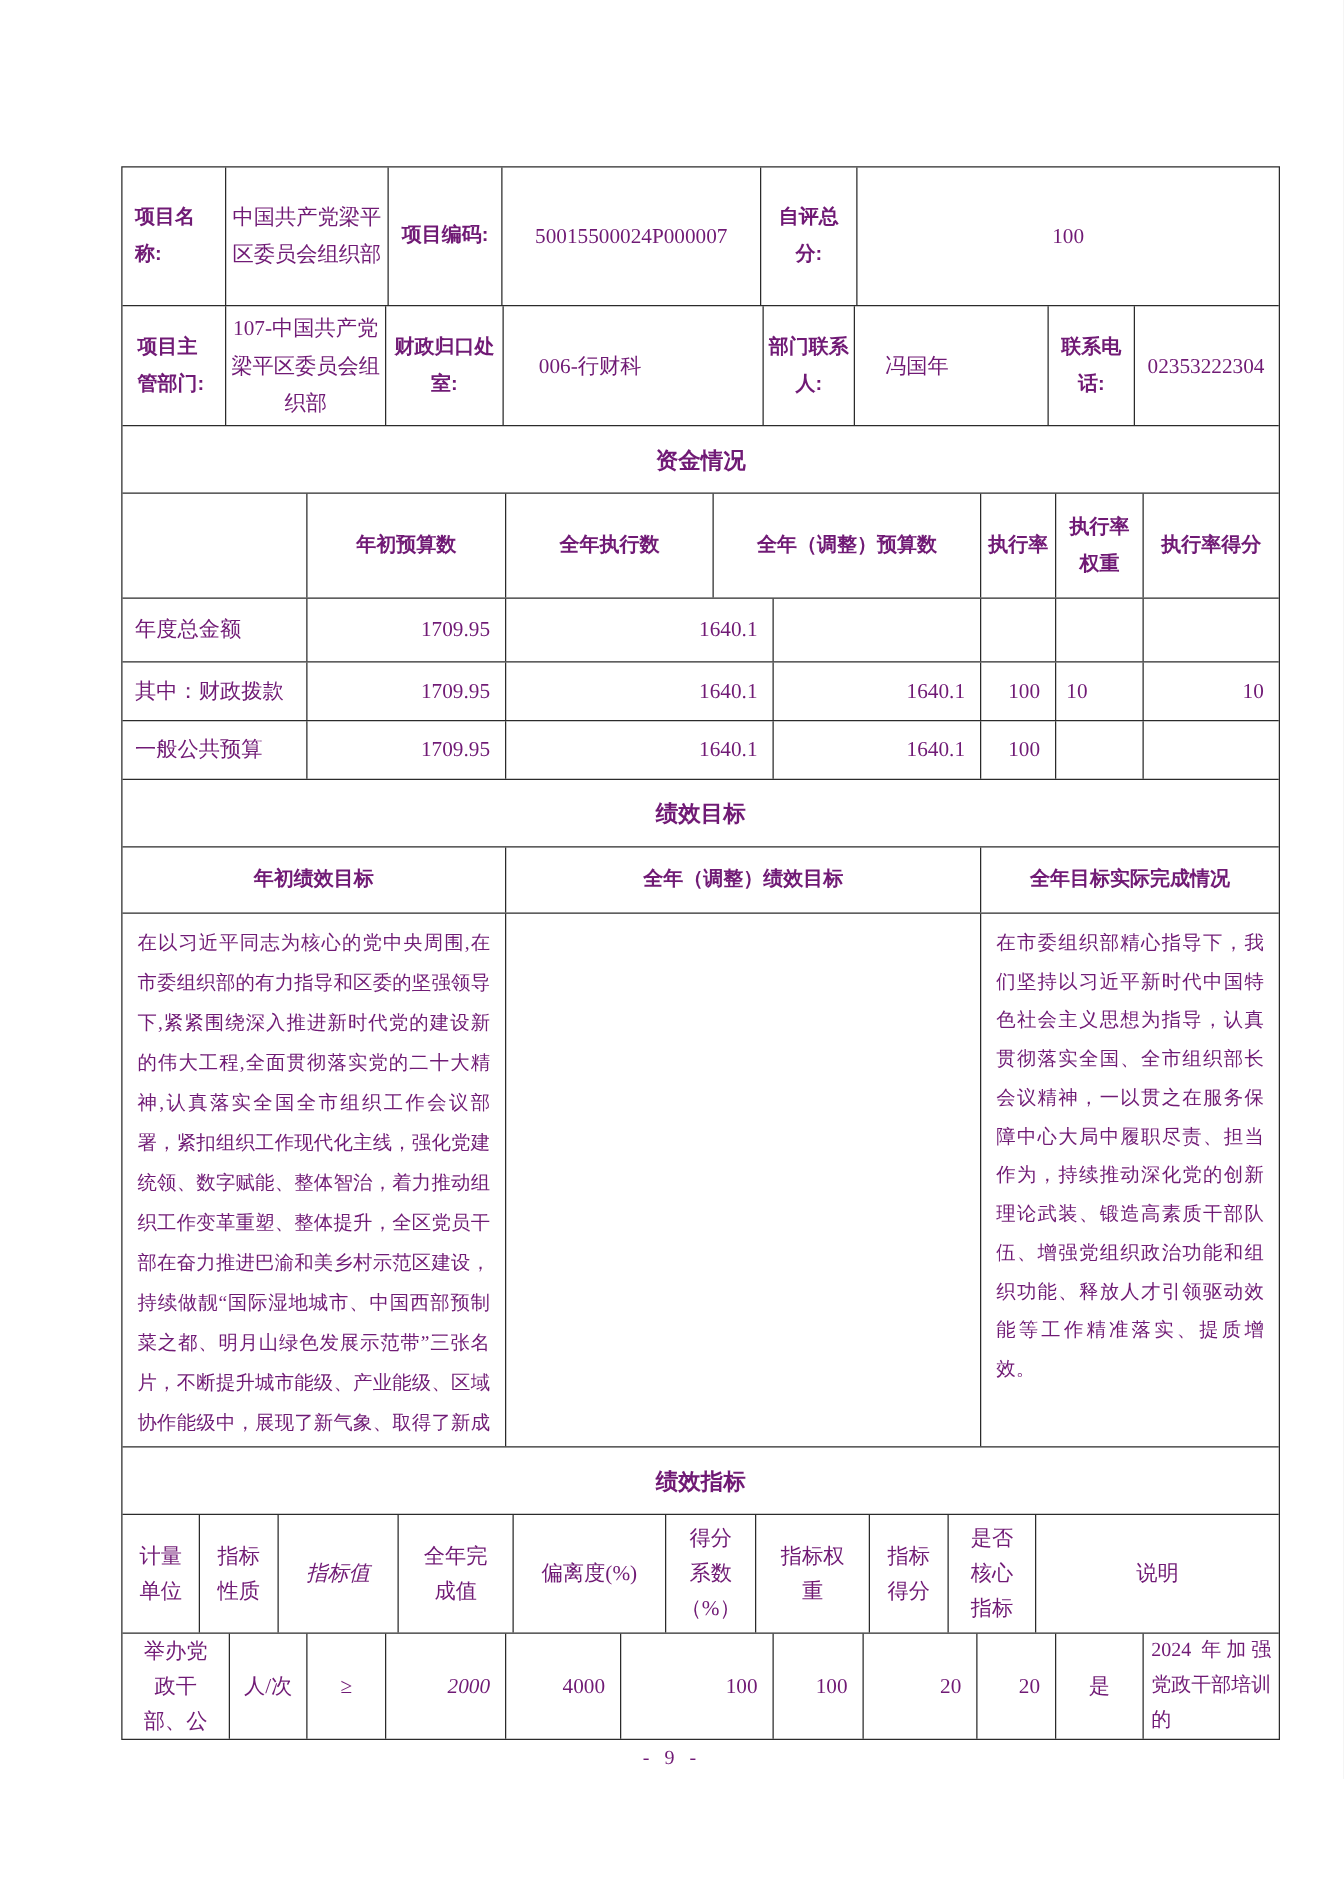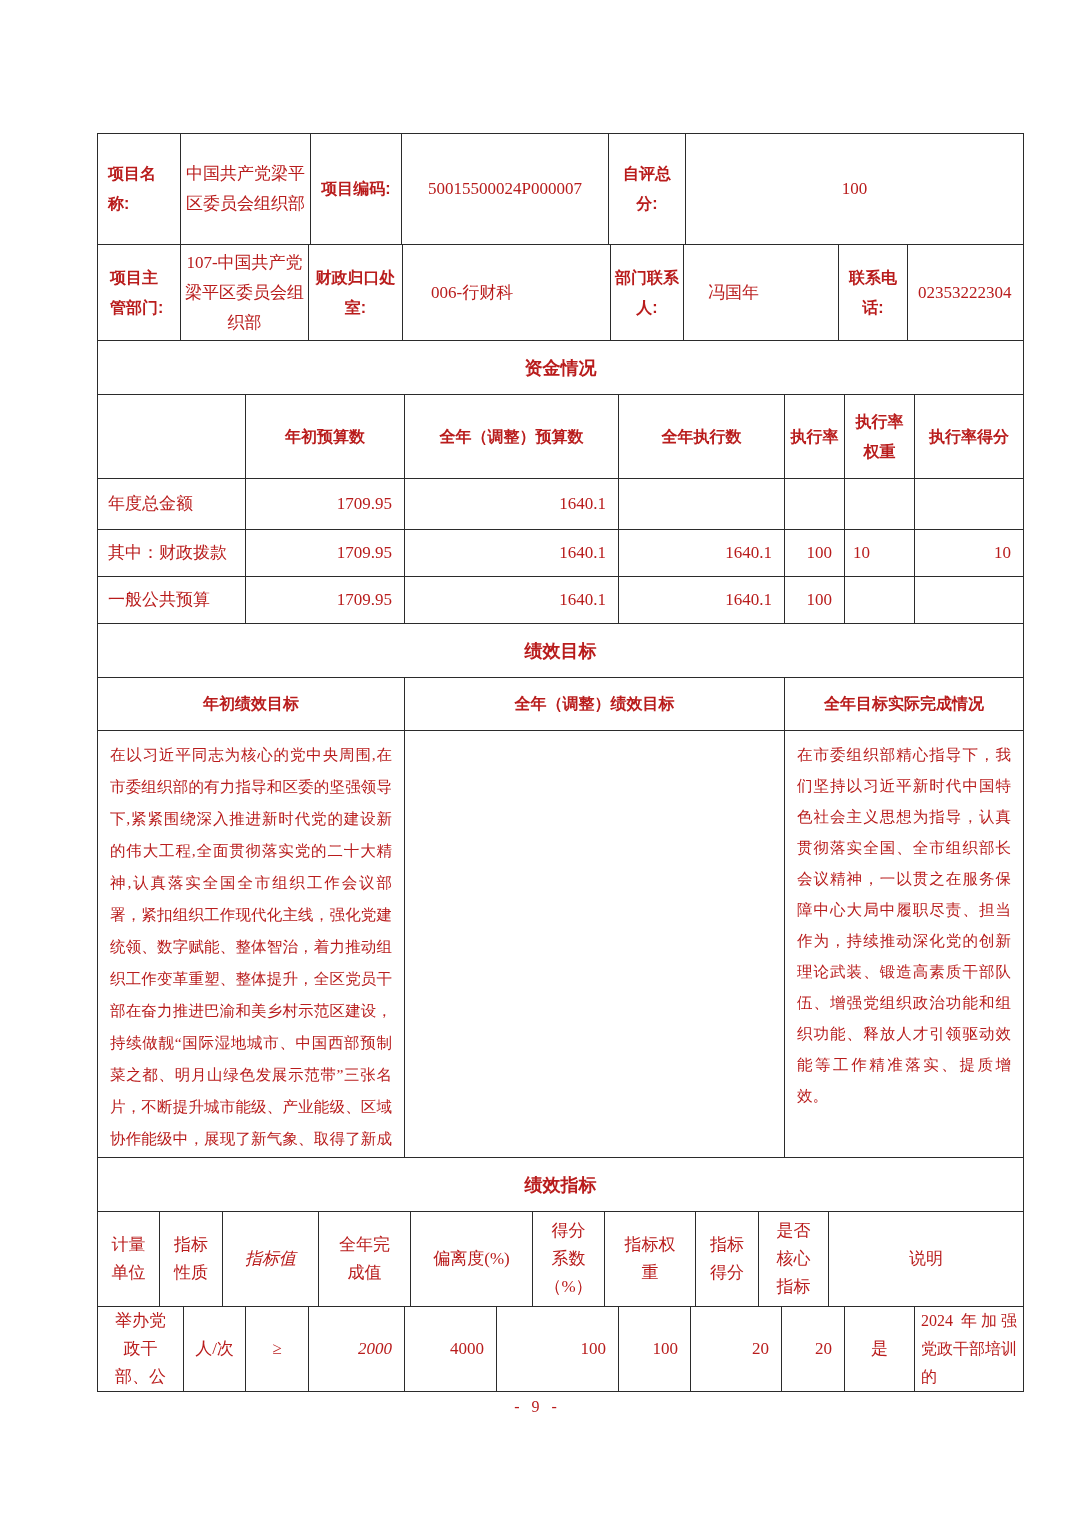--- a/index.html
+++ b/index.html
@@ -1,18 +1,18 @@
 <!DOCTYPE html>
 <html><head>
 <meta charset="utf-8">
 <style>
   html,body{margin:0;padding:0;background:#e8e8e8;}
   .page{
     width:1075px;height:1520px;position:relative;background:#ffffff;
-    font-family:"Liberation Serif","DejaVu Serif",serif;color:#b91c1c;
+    font-family:"Liberation Serif","DejaVu Serif",serif;color:#701a75;
     overflow:hidden;margin:0 auto;
   }
   .content{position:absolute;left:97px;top:133px;width:927px;}
   .tbl{border:1px solid #2b2b2b;}
   .row{display:flex;border-bottom:1px solid #2b2b2b;}
   .row:last-child{border-bottom:none;}
   .cell{
     border-right:1px solid #2b2b2b;box-sizing:border-box;flex:0 0 auto;
     display:flex;align-items:center;justify-content:center;
     text-align:center;padding:2px 4px;overflow:hidden;
@@ -92,22 +92,22 @@
         <div class="cell val left padl10">02353222304</div>
       </div>
 
       <div class="row h53">
         <div class="cell sec">资金情况</div>
       </div>
 
       <div class="row h83">
         <div class="cell hdr f1"></div>
         <div class="cell hdr f2">年初预算数</div>
+        <div class="cell hdr f4">全年执行数</div>
         <div class="cell hdr f3">全年（调整）预算数</div>
-        <div class="cell hdr f4">全年执行数</div>
         <div class="cell hdr f5">执行率</div>
         <div class="cell hdr f6">执行率权重</div>
         <div class="cell hdr">执行率得分</div>
       </div>
 
       <div class="row h50">
         <div class="cell val left padl10 f1">年度总金额</div>
         <div class="cell val num f2">1709.95</div>
         <div class="cell val num f3">1640.1</div>
         <div class="cell val num f4"></div>

